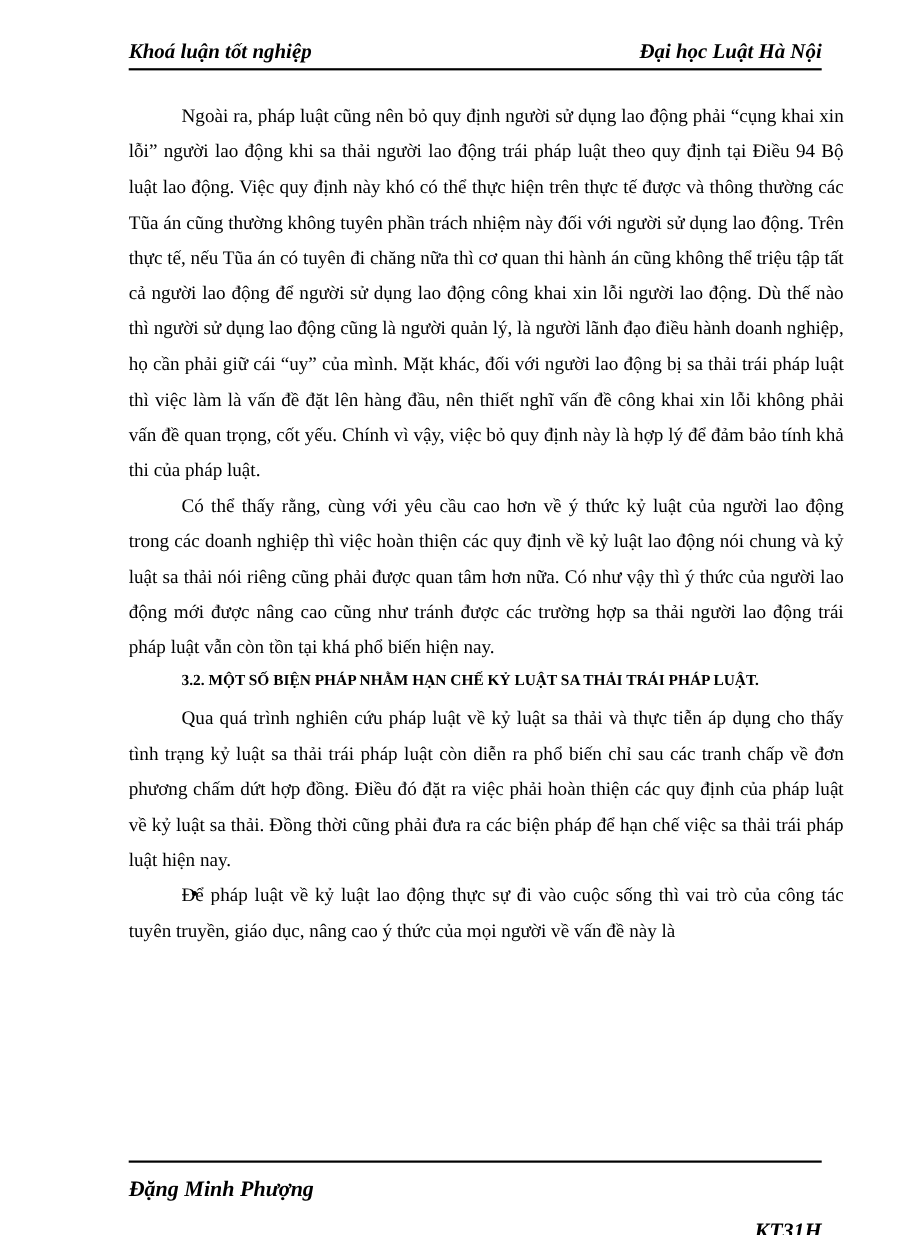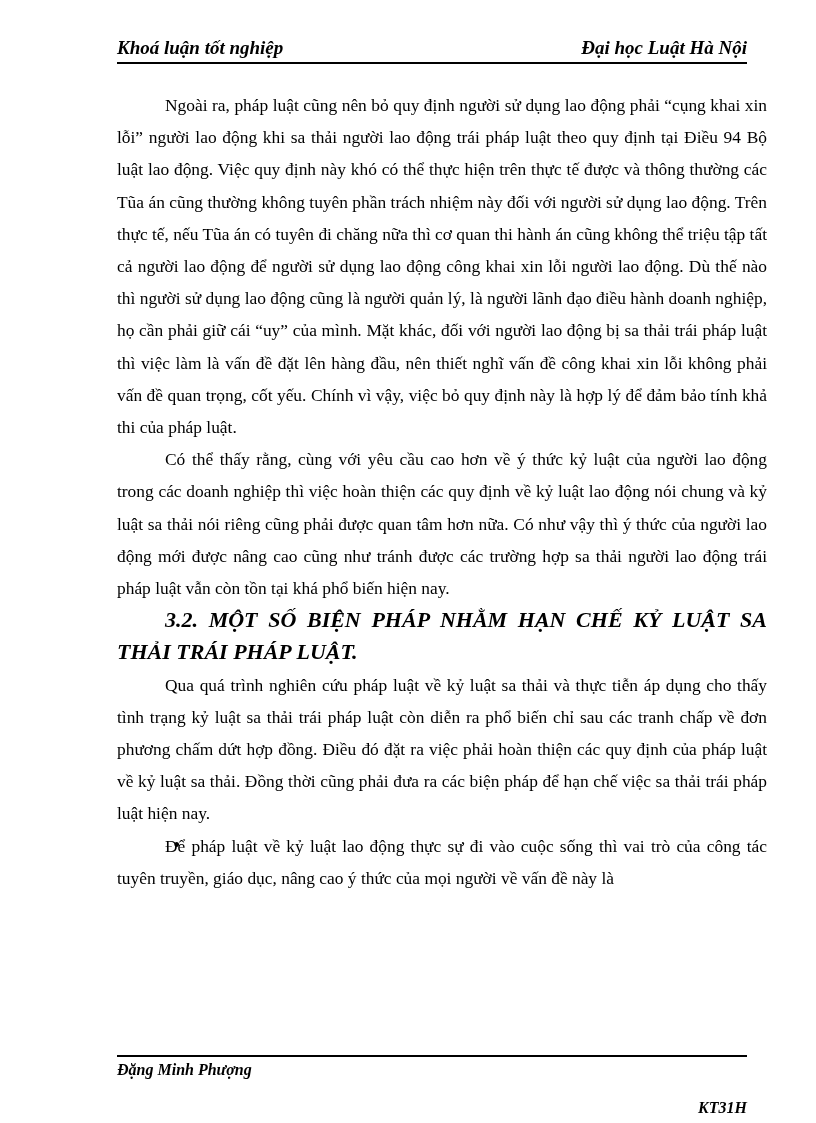--- a/index.html
+++ b/index.html
@@ -13,32 +13,32 @@
             position: absolute; top: 3px; font-size: 19px; line-height: 18px; }
   .header .left { left: 0; font-style: italic; font-weight: bold; }
   .header .center { left: 0; width: 630px; text-align: center; font-weight: normal; }
   .header .right { right: 0; font-style: italic; font-weight: bold; }
 
   .body { position: absolute; left: 117px; top: 89px; width: 650px;
           font-size: 17.4px; line-height: 32.2px; }
   .para { margin: 0; text-align: justify; text-align-last: left; }
   .para.indent { text-indent: 48px; }
 
-  .heading { margin: 0; font-weight: bold; font-size: 22px; line-height: 32.2px;
-             text-indent: 48px; text-align: justify; font-style: italic; }
+  .heading { margin: 0; font-weight: bold; font-size: 14px; line-height: 32.2px;
+             text-indent: 48px; text-align: justify; }
 
   .bullet { margin: 0; position: relative; padding-left: 0; font-style: italic;
             text-indent: 99px; text-align: justify; font-family: "DejaVu Serif", serif;
             font-size: 16px; line-height: 32.2px; letter-spacing: -0.2px; }
   .bullet .dot { position: absolute; left: 55px; top: 0; font-style: normal;
                  text-indent: 0; font-size: 16px; }
 
   .footer { position: absolute; left: 117px; top: 1055px; width: 630px; height: 28px;
             border-top: 2px solid #000; }
-  .footer .left, .footer .right { position: absolute; top: 4px; font-size: 16px;
+  .footer .left, .footer .right { position: absolute; top: 15px; font-size: 20px;
             line-height: 18px; font-style: italic; font-weight: bold; font-family: Liberation Serif, serif; }
   .footer .left { left: 0; }
   .footer .right { right: 0; margin-top: 38px; }
 </style>
 </head>
 <body>
 
 <div class="page">
 
   <div class="header">

